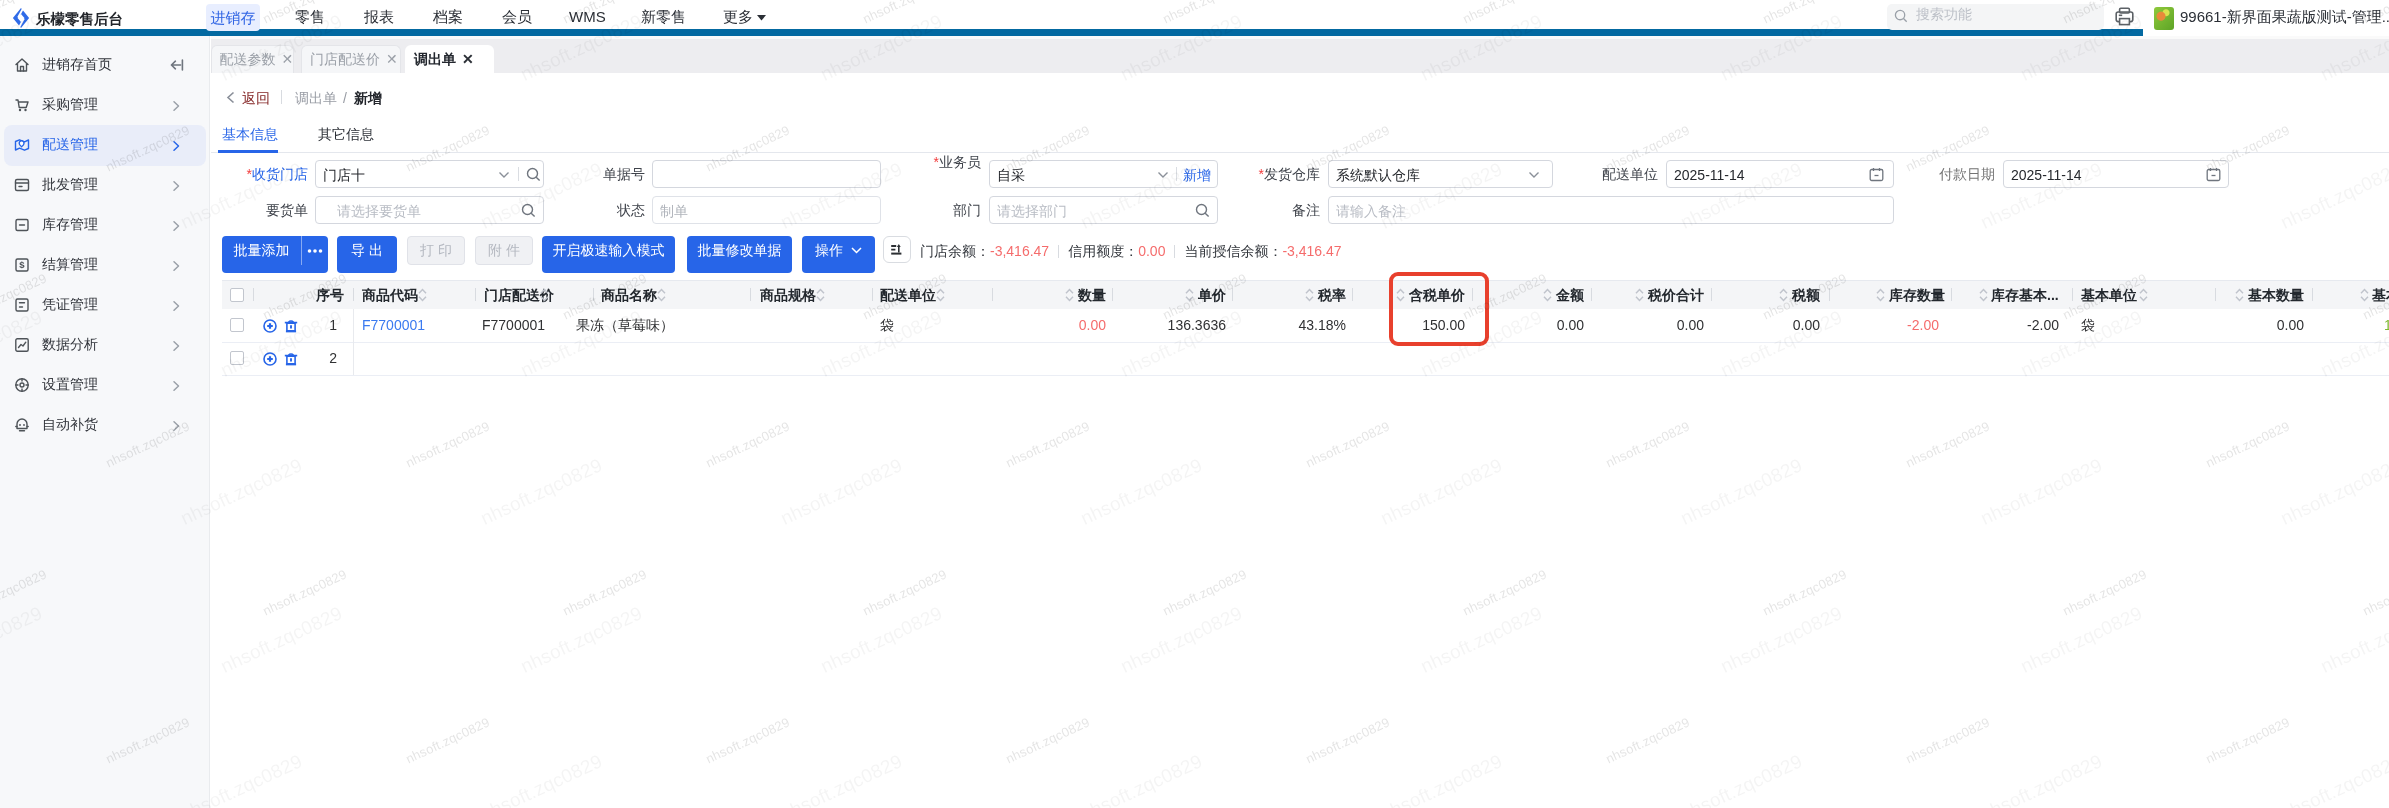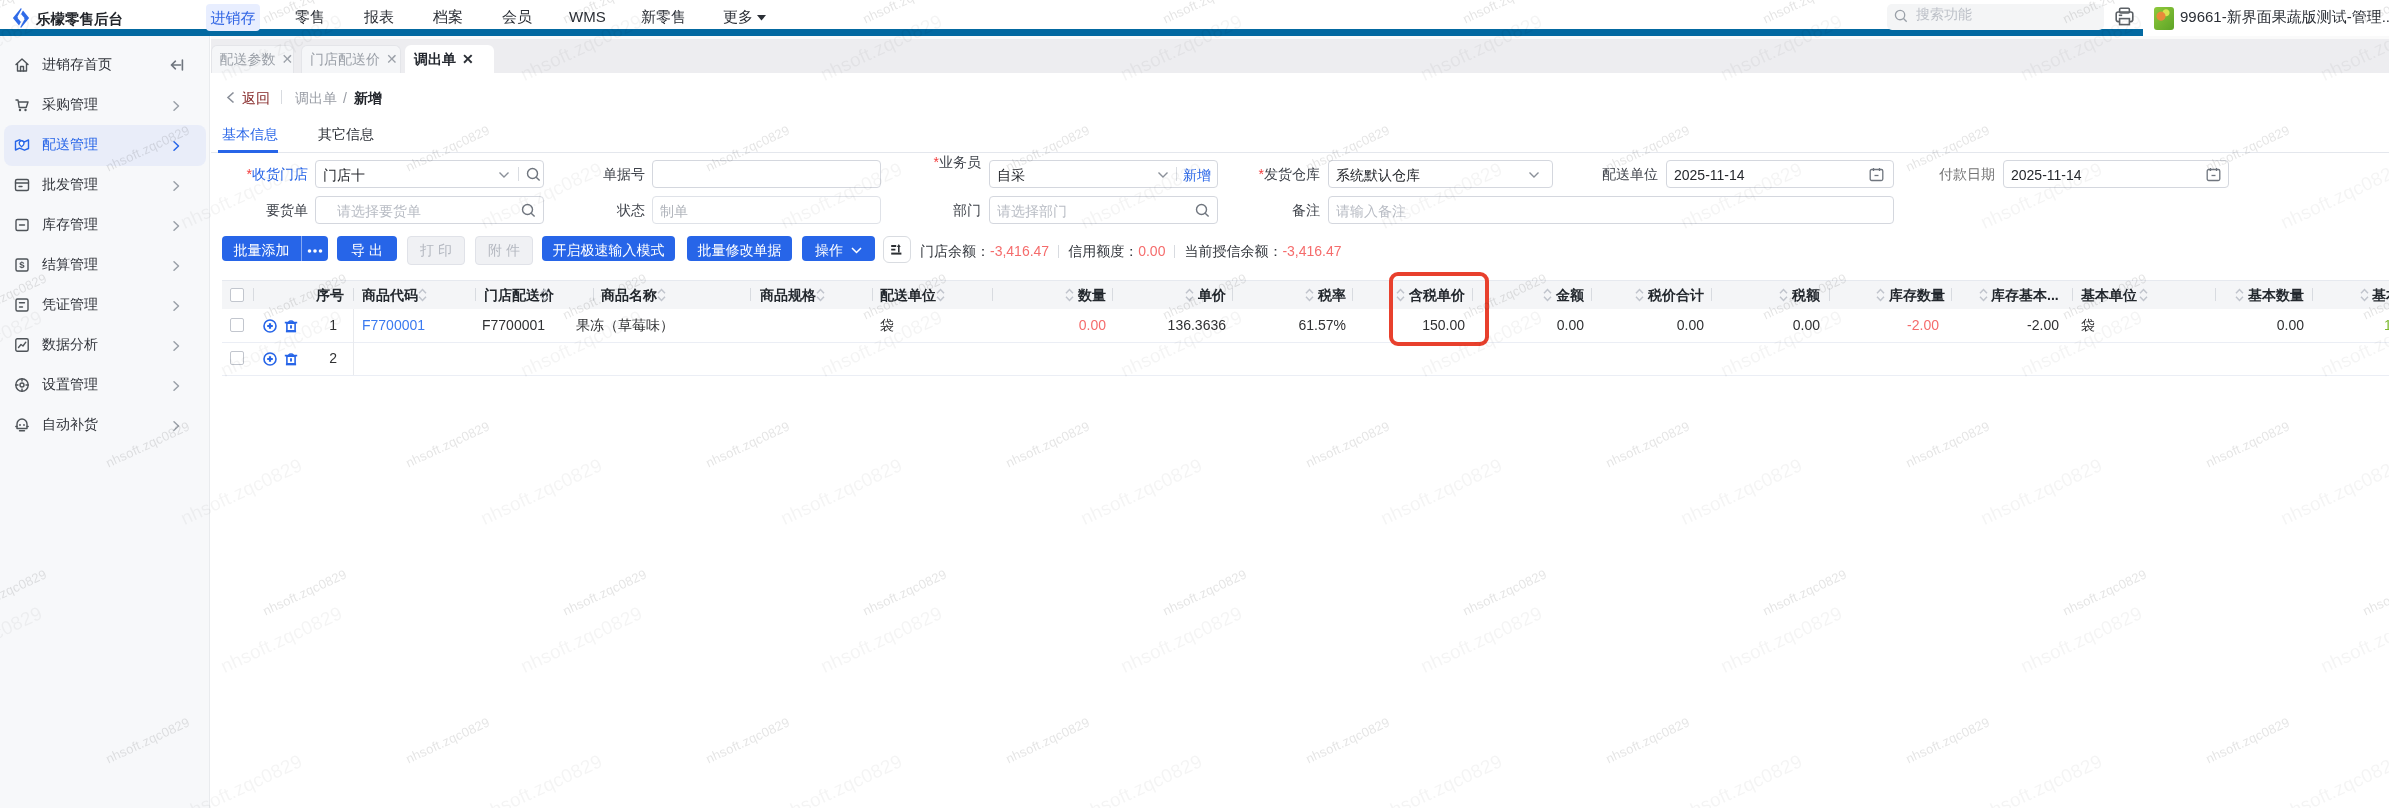--- a/index.html
+++ b/index.html
@@ -3,21 +3,21 @@
 <style>
 *{margin:0;padding:0;box-sizing:border-box}
 html,body{width:2389px;height:808px;overflow:hidden;background:#fff;
   font-family:"Liberation Sans",sans-serif;font-size:14px;color:#303133;}
 .ab{position:absolute}
 .r{text-align:right}
 .nw{white-space:nowrap}
 .lbl{position:absolute;height:28px;line-height:28px;text-align:right;color:#35383f}
 .inp{position:absolute;height:28px;border:1px solid #d4d7de;border-radius:4px;background:#fff;line-height:26px}
 .ph{color:#b8bcc4}
-.btn{position:absolute;height:25px;border-radius:4px;background:#2765e8;color:#fff;
+.btn{position:absolute;height:37px;border-radius:4px;background:#2765e8;color:#fff;
   text-align:center;line-height:29px;font-size:14px}
 .btnd{position:absolute;height:29px;border-radius:4px;background:#f0f1f4;border:1px solid #e0e2e8;
   color:#b4b8c0;text-align:center;line-height:27px;font-size:14px}
 .hc{position:absolute;top:281px;height:28px;line-height:28px;font-weight:bold;color:#23282e}
 .c1{position:absolute;top:309px;height:33px;line-height:33px}
 .c2{position:absolute;top:342px;height:33px;line-height:33px}
 .wm{position:absolute;width:100px;height:16px;font-size:13px;color:rgba(0,0,0,0.11);
   transform:rotate(-25deg);white-space:nowrap;letter-spacing:0.2px}
 </style></head>
 <body>
@@ -380,21 +380,21 @@
     <path d="M1.9 12.4 H12.1" stroke="#2765e8" stroke-width="1.9"></path>
     <path d="M7 6.2 V9.6" stroke="#2765e8" stroke-width="1.9"></path>
   </svg>
 <div class="c1 r" style="left:260px;width:77px">1</div>
 <div class="c1 nw" style="left:362px;color:#3a7af0">F7700001</div>
 <div class="c1 nw" style="left:482px">F7700001</div>
 <div class="c1 nw" style="left:576px">果冻（草莓味）</div>
 <div class="c1 nw" style="left:880px">袋</div>
 <div class="c1 r nw" style="left:986px;width:120px;color:#f56c6c">0.00</div>
 <div class="c1 r nw" style="left:1106px;width:120px;color:#303133">136.3636</div>
-<div class="c1 r nw" style="left:1226px;width:120px;color:#303133">61.57%</div>
+<div class="c1 r nw" style="left:1226px;width:120px;color:#303133">43.18%</div>
 <div class="c1 r nw" style="left:1345px;width:120px;color:#303133">150.00</div>
 <div class="c1 r nw" style="left:1464px;width:120px;color:#303133">0.00</div>
 <div class="c1 r nw" style="left:1584px;width:120px;color:#303133">0.00</div>
 <div class="c1 r nw" style="left:1700px;width:120px;color:#303133">0.00</div>
 <div class="c1 r nw" style="left:1819px;width:120px;color:#f56c6c">-2.00</div>
 <div class="c1 r nw" style="left:1939px;width:120px;color:#303133">-2.00</div>
 <div class="c1 nw" style="left:2081px">袋</div>
 <div class="c1 r nw" style="left:2184px;width:120px;color:#303133">0.00</div>
 <div class="c1 nw" style="left:2384px;color:#7cb92e;width:20px">1</div>
 <div class="ab" style="left:230px;top:351px;width:14px;height:14px;border:1px solid #c2c6ce;border-radius:2px;background:#fff"></div>

